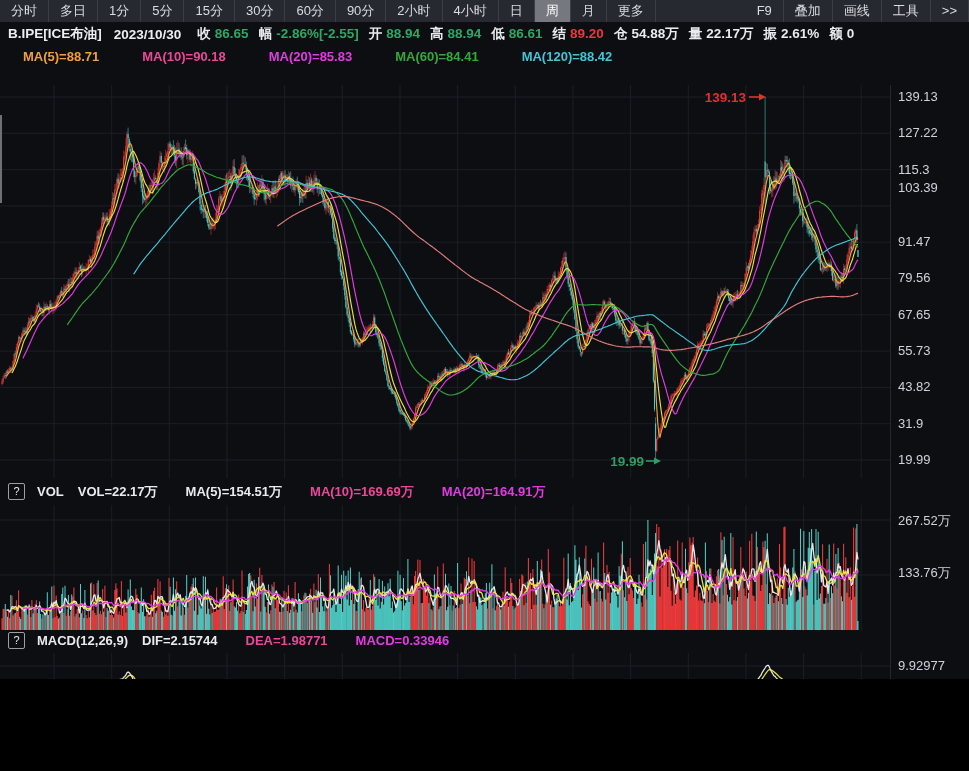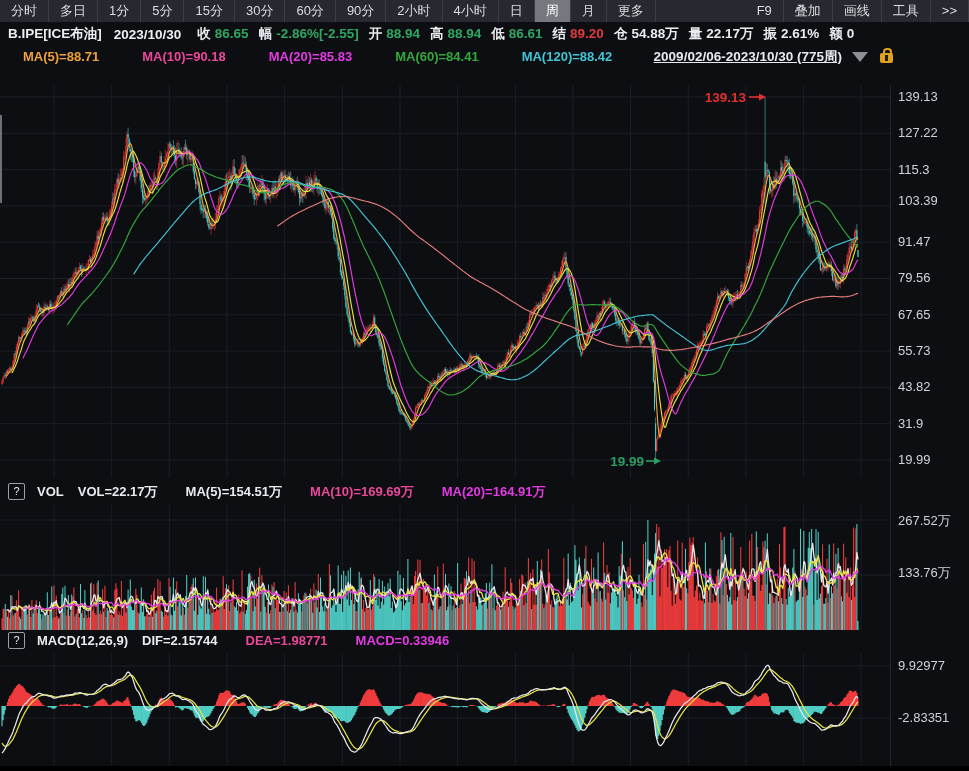--- a/index.html
+++ b/index.html
@@ -1,16 +1,16 @@
 <!DOCTYPE html>
 <html><head>
 <meta charset="utf-8">
 <style>
   html,body{margin:0;padding:0;background:#000;}
-  #app{position:relative;width:969px;height:766px;background:#0c0e12;overflow:hidden;
+  #app{position:relative;width:969px;height:679px;background:#0c0e12;overflow:hidden;
        font-family:"Liberation Sans",sans-serif;-webkit-font-smoothing:antialiased;}
   
   .toolbar{position:absolute;top:0;left:0;right:0;height:22px;background:#26292f;display:flex;align-items:stretch;}
   .tb{padding:0 11px;font-size:13px;line-height:22px;color:#d9dce0;border-right:1px solid #3b3e44;white-space:nowrap;cursor:pointer;}
   .tb.sel{background:#75787e;color:#ffffff;}
   .tb-spacer{flex:1;border-right:none;}
   
   .quote{position:absolute;top:22px;left:0;right:0;height:24px;display:flex;align-items:center;
          padding-left:8px;font-size:13.5px;font-weight:bold;color:#eceef2;}
   .quote .sym{margin-right:12px;}
@@ -124,25 +124,20 @@
         <span class="val c-white">0</span>
       </span>
   </div>
 
   <div class="legend" id="legend1">
     <span class="it c-orange">MA(5)=88.71</span>
     <span class="it c-yellow">MA(10)=90.18</span>
     <span class="it c-magenta">MA(20)=85.83</span>
     <span class="it c-mgreen">MA(60)=84.41</span>
     <span class="it c-cyan">MA(120)=88.42</span>
-    <span class="range">
-      <span class="range-text">2009/02/06-2023/10/30 (775周)</span>
-      <span class="tri"></span>
-      <span class="lock"></span>
-    </span>
   </div>
 
   <svg id="svg-main" class="panel" width="969" height="393">
     <g id="g-main">
         <line x1="54.0" y1="0" x2="54.0" y2="393" stroke="#1b1f26" stroke-width="1"></line>
         <line x1="111.7" y1="0" x2="111.7" y2="393" stroke="#1b1f26" stroke-width="1"></line>
         <line x1="169.3" y1="0" x2="169.3" y2="393" stroke="#1b1f26" stroke-width="1"></line>
         <line x1="227.0" y1="0" x2="227.0" y2="393" stroke="#1b1f26" stroke-width="1"></line>
         <line x1="284.6" y1="0" x2="284.6" y2="393" stroke="#1b1f26" stroke-width="1"></line>
         <line x1="342.3" y1="0" x2="342.3" y2="393" stroke="#1b1f26" stroke-width="1"></line>
@@ -258,21 +253,21 @@
         <polyline points="2.0,100.1 3.1,98.9 4.2,97.2 5.3,95.4 6.4,92.9 7.5,90.7 8.6,88.3 9.7,85.8 10.8,83.6 12.0,81.2 13.1,78.4 14.2,75.0 15.3,72.2 16.4,68.9 17.5,65.7 18.6,62.4 19.7,59.8 20.8,57.8 21.9,55.6 23.0,53.4 24.1,51.9 25.2,50.7 26.3,50.0 27.4,48.6 28.5,47.1 29.6,46.1 30.8,44.9 31.9,44.0 33.0,43.7 34.1,43.7 35.2,43.0 36.3,42.0 37.4,41.0 38.5,40.3 39.6,40.3 40.7,40.7 41.8,41.1 42.9,41.7 44.0,41.6 45.1,42.0 46.2,42.1 47.3,42.4 48.4,43.1 49.6,43.1 50.7,43.5 51.8,44.1 52.9,44.6 54.0,45.1 55.1,45.2 56.2,44.9 57.3,44.3 58.4,44.0 59.5,43.6 60.6,43.1 61.7,42.9 62.8,43.2 63.9,42.7 65.0,42.6 66.1,42.2 67.3,41.8 68.4,42.1 69.5,41.9 70.6,41.7 71.7,41.8 72.8,41.4 73.9,40.7 75.0,40.1 76.1,40.1 77.2,40.1 78.3,39.9 79.4,39.6 80.5,39.7 81.6,40.3 82.7,40.5 83.8,41.0 84.9,41.4 86.1,41.8 87.2,42.2 88.3,41.7 89.4,41.4 90.5,41.5 91.6,41.4 92.7,41.0 93.8,40.8 94.9,39.9 96.0,38.9 97.1,37.5 98.2,37.0 99.3,35.9 100.4,35.0 101.5,33.7 102.6,32.3 103.7,31.7 104.9,31.4 106.0,31.2 107.1,31.7 108.2,32.5 109.3,32.5 110.4,32.4 111.5,31.8 112.6,30.9 113.7,30.5 114.8,29.3 115.9,28.6 117.0,27.2 118.1,26.9 119.2,26.6 120.3,26.3 121.4,26.0 122.5,25.8 123.7,24.3 124.8,23.4 125.9,21.9 127.0,19.7 128.1,18.9 129.2,19.7 130.3,21.1 131.4,22.8 132.5,24.9 133.6,28.3 134.7,32.0 135.8,35.1 136.9,37.1 138.0,38.4 139.1,39.9 140.2,42.4 141.3,45.4 142.5,48.8 143.6,51.7 144.7,54.2 145.8,55.8 146.9,56.8 148.0,57.1 149.1,57.2 150.2,56.6 151.3,56.1 152.4,55.9 153.5,55.0 154.6,53.9 155.7,53.2 156.8,53.1 157.9,51.9 159.0,49.8 160.1,47.4 161.3,46.4 162.4,46.0 163.5,45.9 164.6,45.3 165.7,44.5 166.8,43.5 167.9,42.6 169.0,41.1 170.1,40.5 171.2,40.4 172.3,40.2 173.4,40.8 174.5,41.7 175.6,43.0 176.7,43.1 177.8,43.2 179.0,43.9 180.1,44.6 181.2,45.5 182.3,46.5 183.4,46.6 184.5,46.3 185.6,46.3 186.7,47.0 187.8,47.4 188.9,47.8 190.0,48.9 191.1,49.6 192.2,50.2 193.3,52.2 194.4,54.7 195.5,57.2 196.6,58.9 197.8,60.3 198.9,62.3 200.0,65.1 201.1,67.8 202.2,69.8 203.3,71.3 204.4,72.1 205.5,72.9 206.6,73.9 207.7,74.9 208.8,76.1 209.9,76.7 211.0,76.5 212.1,76.1 213.2,75.5 214.3,74.8 215.4,73.4 216.6,71.1 217.7,68.9 218.8,65.8 219.9,63.1 221.0,61.3 222.1,59.8 223.2,58.0 224.3,56.0 225.4,53.3 226.5,51.3 227.6,49.3 228.7,47.6 229.8,46.2 230.9,46.0 232.0,44.9 233.1,43.3 234.2,42.9 235.4,43.1 236.5,43.9 237.6,44.8 238.7,44.7 239.8,44.2 240.9,43.5 242.0,42.6 243.1,42.2 244.2,41.9 245.3,42.1 246.4,43.4 247.5,44.7 248.6,46.2 249.7,48.3 250.8,50.0 251.9,51.4 253.0,53.1 254.2,55.1 255.3,56.6 256.4,57.1 257.5,57.0 258.6,57.3 259.7,56.6 260.8,56.0 261.9,55.1 263.0,55.3 264.1,55.8 265.2,56.9 266.3,57.2 267.4,56.9 268.5,57.2 269.6,57.5 270.7,57.4 271.9,56.6 273.0,56.5 274.1,55.6 275.2,55.4 276.3,55.0 277.4,54.5 278.5,53.1 279.6,52.1 280.7,50.6 281.8,50.1 282.9,49.4 284.0,48.7 285.1,48.8 286.2,48.8 287.3,49.1 288.4,48.9 289.5,49.1 290.7,50.0 291.8,50.3 292.9,51.1 294.0,52.1 295.1,52.4 296.2,52.5 297.3,52.8 298.4,53.7 299.5,55.1 300.6,56.1 301.7,56.4 302.8,56.9 303.9,56.7 305.0,56.5 306.1,55.4 307.2,55.0 308.3,54.2 309.5,54.0 310.6,53.0 311.7,53.0 312.8,53.2 313.9,52.5 315.0,51.6 316.1,51.3 317.2,52.0 318.3,52.2 319.4,52.5 320.5,53.0 321.6,54.0 322.7,55.0 323.8,56.4 324.9,58.0 326.0,58.9 327.1,59.1 328.3,59.9 329.4,60.6 330.5,61.5 331.6,62.6 332.7,64.6 333.8,67.2 334.9,69.4 336.0,70.9 337.1,72.2 338.2,74.4 339.3,76.2 340.4,78.8 341.5,81.0 342.6,82.6 343.7,84.4 344.8,86.6 345.9,89.2 347.1,91.6 348.2,93.5 349.3,95.1 350.4,96.9 351.5,98.0 352.6,98.4 353.7,98.8 354.8,99.1 355.9,98.6 357.0,97.7 358.1,96.6 359.2,95.5 360.3,93.6 361.4,91.7 362.5,89.5 363.6,86.7 364.7,84.3 365.9,81.5 367.0,79.0 368.1,76.5 369.2,74.3 370.3,72.4 371.4,70.5 372.5,68.5 373.6,66.0 374.7,64.9 375.8,64.6 376.9,64.5 378.0,64.7 379.1,65.3 380.2,65.9 381.3,66.6 382.4,68.0 383.6,69.6 384.7,71.5 385.8,73.0 386.9,74.6 388.0,76.4 389.1,77.8 390.2,78.6 391.3,79.3 392.4,79.8 393.5,79.8 394.6,79.6 395.7,79.7 396.8,79.9 397.9,80.1 399.0,80.5 400.1,80.7 401.2,80.6 402.4,80.4 403.5,79.9 404.6,79.4 405.7,79.2 406.8,78.8 407.9,78.5 409.0,78.2 410.1,78.0 411.2,77.3 412.3,76.0 413.4,74.4 414.5,72.3 415.6,69.8 416.7,67.5 417.8,65.2 418.9,63.3 420.0,61.6 421.2,59.8 422.3,58.3 423.4,57.1 424.5,55.6 425.6,54.1 426.7,52.7 427.8,51.2 428.9,50.0 430.0,48.5 431.1,47.7 432.2,46.9 433.3,46.2 434.4,45.9 435.5,45.7 436.6,45.4 437.7,44.7 438.8,44.4 440.0,44.4 441.1,44.1 442.2,43.9 443.3,43.7 444.4,43.2 445.5,43.3 446.6,43.5 447.7,43.9 448.8,44.4 449.9,44.3 451.0,44.6 452.1,44.9 453.2,45.2 454.3,45.3 455.4,45.6 456.5,45.6 457.6,46.0 458.8,46.1 459.9,45.9 461.0,45.8 462.1,46.0 463.2,46.4 464.3,46.5 465.4,46.6 466.5,47.0 467.6,46.7 468.7,46.3 469.8,45.7 470.9,45.6 472.0,45.4 473.1,45.4 474.2,45.5 475.3,45.5 476.4,45.8 477.6,46.3 478.7,47.4 479.8,48.6 480.9,49.8 482.0,51.1 483.1,52.0 484.2,52.7 485.3,53.7 486.4,54.9 487.5,55.6 488.6,56.0 489.7,56.4 490.8,56.3 491.9,56.3 493.0,56.0 494.1,55.9 495.3,55.7 496.4,55.3 497.5,54.5 498.6,53.7 499.7,53.3 500.8,53.0 501.9,52.4 503.0,51.8 504.1,51.4 505.2,50.9 506.3,50.0 507.4,48.9 508.5,48.2 509.6,47.6 510.7,46.7 511.8,45.6 512.9,45.3 514.1,44.9 515.2,45.0 516.3,45.0 517.4,44.5 518.5,44.2 519.6,43.3 520.7,42.9 521.8,42.5 522.9,41.9 524.0,41.8 525.1,41.8 526.2,41.2 527.3,40.8 528.4,40.1 529.5,39.0 530.6,37.9 531.7,37.4 532.9,37.0 534.0,36.4 535.1,36.0 536.2,35.7 537.3,35.7 538.4,36.1 539.5,36.3 540.6,36.6 541.7,36.8 542.8,36.5 543.9,36.6 545.0,36.5 546.1,36.7 547.2,36.3 548.3,36.2 549.4,35.8 550.5,35.9 551.7,35.4 552.8,35.1 553.9,34.7 555.0,35.1 556.1,35.5 557.2,36.3 558.3,36.4 559.4,36.5 560.5,36.1 561.6,35.8 562.7,35.1 563.8,34.5 564.9,34.1 566.0,35.2 567.1,37.3 568.2,39.9 569.3,42.5 570.5,45.0 571.6,47.6 572.7,50.3 573.8,53.5 574.9,57.1 576.0,61.1 577.1,65.1 578.2,69.0 579.3,72.1 580.4,74.6 581.5,76.5 582.6,77.1 583.7,77.1 584.8,76.9 585.9,75.7 587.0,73.9 588.1,71.7 589.3,69.5 590.4,67.5 591.5,65.4 592.6,64.0 593.7,62.9 594.8,61.5 595.9,59.9 597.0,58.1 598.1,56.7 599.2,55.2 600.3,54.2 601.4,52.9 602.5,51.2 603.6,49.5 604.7,48.6 605.8,48.2 607.0,47.9 608.1,47.2 609.2,46.6 610.3,46.6 611.4,46.7 612.5,47.2 613.6,47.7 614.7,48.9 615.8,50.5 616.9,51.8 618.0,53.0 619.1,54.2 620.2,55.3 621.3,56.0 622.4,57.2 623.5,58.0 624.6,59.1 625.8,60.2 626.9,61.4 628.0,61.9 629.1,61.6 630.2,61.1 631.3,60.0 632.4,58.8 633.5,57.5 634.6,57.1 635.7,57.2 636.8,57.2 637.9,57.7 639.0,58.4 640.1,59.4 641.2,59.7 642.3,59.8 643.4,59.5 644.6,58.4 645.7,57.4 646.8,56.0 647.9,55.6 649.0,56.3 650.1,56.9 651.2,57.8 652.3,59.4 653.4,63.7 654.5,70.2 655.6,79.8 656.7,85.6 657.8,89.6 658.9,91.8 660.0,92.6 661.1,92.3 662.2,91.2 663.4,89.6 664.5,87.4 665.6,85.1 666.7,82.8 667.8,80.5 668.9,77.9 670.0,75.3 671.1,72.3 672.2,69.7 673.3,67.4 674.4,65.2 675.5,63.4 676.6,61.7 677.7,59.9 678.8,58.3 679.9,56.7 681.0,55.0 682.2,53.5 683.3,52.1 684.4,50.7 685.5,49.8 686.6,49.3 687.7,48.6 688.8,47.6 689.9,46.6 691.0,45.7 692.1,44.5 693.2,43.4 694.3,42.4 695.4,41.6 696.5,40.5 697.6,39.1 698.7,38.1 699.9,37.5 701.0,37.1 702.1,36.8 703.2,35.8 704.3,35.5 705.4,35.3 706.5,34.6 707.6,34.1 708.7,33.7 709.8,33.7 710.9,33.3 712.0,32.9 713.1,32.6 714.2,32.1 715.3,31.6 716.4,30.8 717.5,29.8 718.7,29.5 719.8,29.4 720.9,29.0 722.0,29.3 723.1,29.4 724.2,29.9 725.3,30.4 726.4,31.0 727.5,32.1 728.6,33.7 729.7,35.4 730.8,37.1 731.9,38.8 733.0,39.7 734.1,40.5 735.2,41.1 736.3,41.5 737.5,42.1 738.6,42.6 739.7,42.9 740.8,42.3 741.9,42.1 743.0,42.1 744.1,41.9 745.2,40.8 746.3,39.3 747.4,38.3 748.5,37.7 749.6,36.6 750.7,35.4 751.8,34.1 752.9,32.1 754.0,29.9 755.1,28.1 756.3,27.2 757.4,26.5 758.5,25.7 759.6,23.9 760.7,22.7 761.8,20.3 762.9,18.4 764.0,16.7 765.1,15.0 766.2,13.2 767.3,12.4 768.4,12.3 769.5,14.4 770.6,17.0 771.7,19.2 772.8,20.8 773.9,22.7 775.1,23.4 776.2,24.8 777.3,26.0 778.4,27.4 779.5,28.2 780.6,28.2 781.7,28.8 782.8,29.7 783.9,30.3 785.0,30.0 786.1,30.2 787.2,30.6 788.3,31.5 789.4,33.6 790.5,35.5 791.6,37.3 792.7,39.7 793.9,43.2 795.0,45.8 796.1,48.2 797.2,50.4 798.3,52.4 799.4,54.8 800.5,57.4 801.6,59.2 802.7,61.4 803.8,63.3 804.9,64.5 806.0,65.4 807.1,66.5 808.2,67.5 809.3,68.5 810.4,69.2 811.6,69.8 812.7,70.3 813.8,70.3 814.9,70.5 816.0,71.6 817.1,72.5 818.2,73.5 819.3,74.5 820.4,76.1 821.5,77.0 822.6,77.1 823.7,76.9 824.8,76.7 825.9,76.2 827.0,75.3 828.1,74.1 829.2,73.2 830.4,72.1 831.5,71.8 832.6,72.4 833.7,72.6 834.8,72.5 835.9,72.9 837.0,72.5 838.1,72.3 839.2,71.8 840.3,70.5 841.4,69.3 842.5,68.3 843.6,66.2 844.7,64.6 845.8,63.1 846.9,60.7 848.0,58.2 849.2,55.4 850.3,53.0 851.4,51.5 852.5,50.3 853.6,48.3 854.7,46.0 855.8,44.0 856.9,43.5 858.0,45.3 " fill="none" stroke="#e8e8e8" stroke-width="1.25" stroke-linejoin="round"></polyline>
       </g>
   </svg>
 
   <div class="axis-divider"></div>
   <div class="left-strip"></div>
 
   <span class="axlb" style="top:89px">139.13</span>
   <span class="axlb" style="top:125px">127.22</span>
   <span class="axlb" style="top:162px">115.3</span>
-  <span class="axlb" style="top:193px">103.39</span>
+  <span class="axlb" style="top:180px">103.39</span>
   <span class="axlb" style="top:234px">91.47</span>
   <span class="axlb" style="top:270px">79.56</span>
   <span class="axlb" style="top:307px">67.65</span>
   <span class="axlb" style="top:343px">55.73</span>
   <span class="axlb" style="top:379px">43.82</span>
   <span class="axlb" style="top:416px">31.9</span>
   <span class="axlb" style="top:452px">19.99</span>
 
   <span class="axlb" style="top:512px">267.52万</span>
   <span class="axlb" style="top:564px">133.76万</span>

